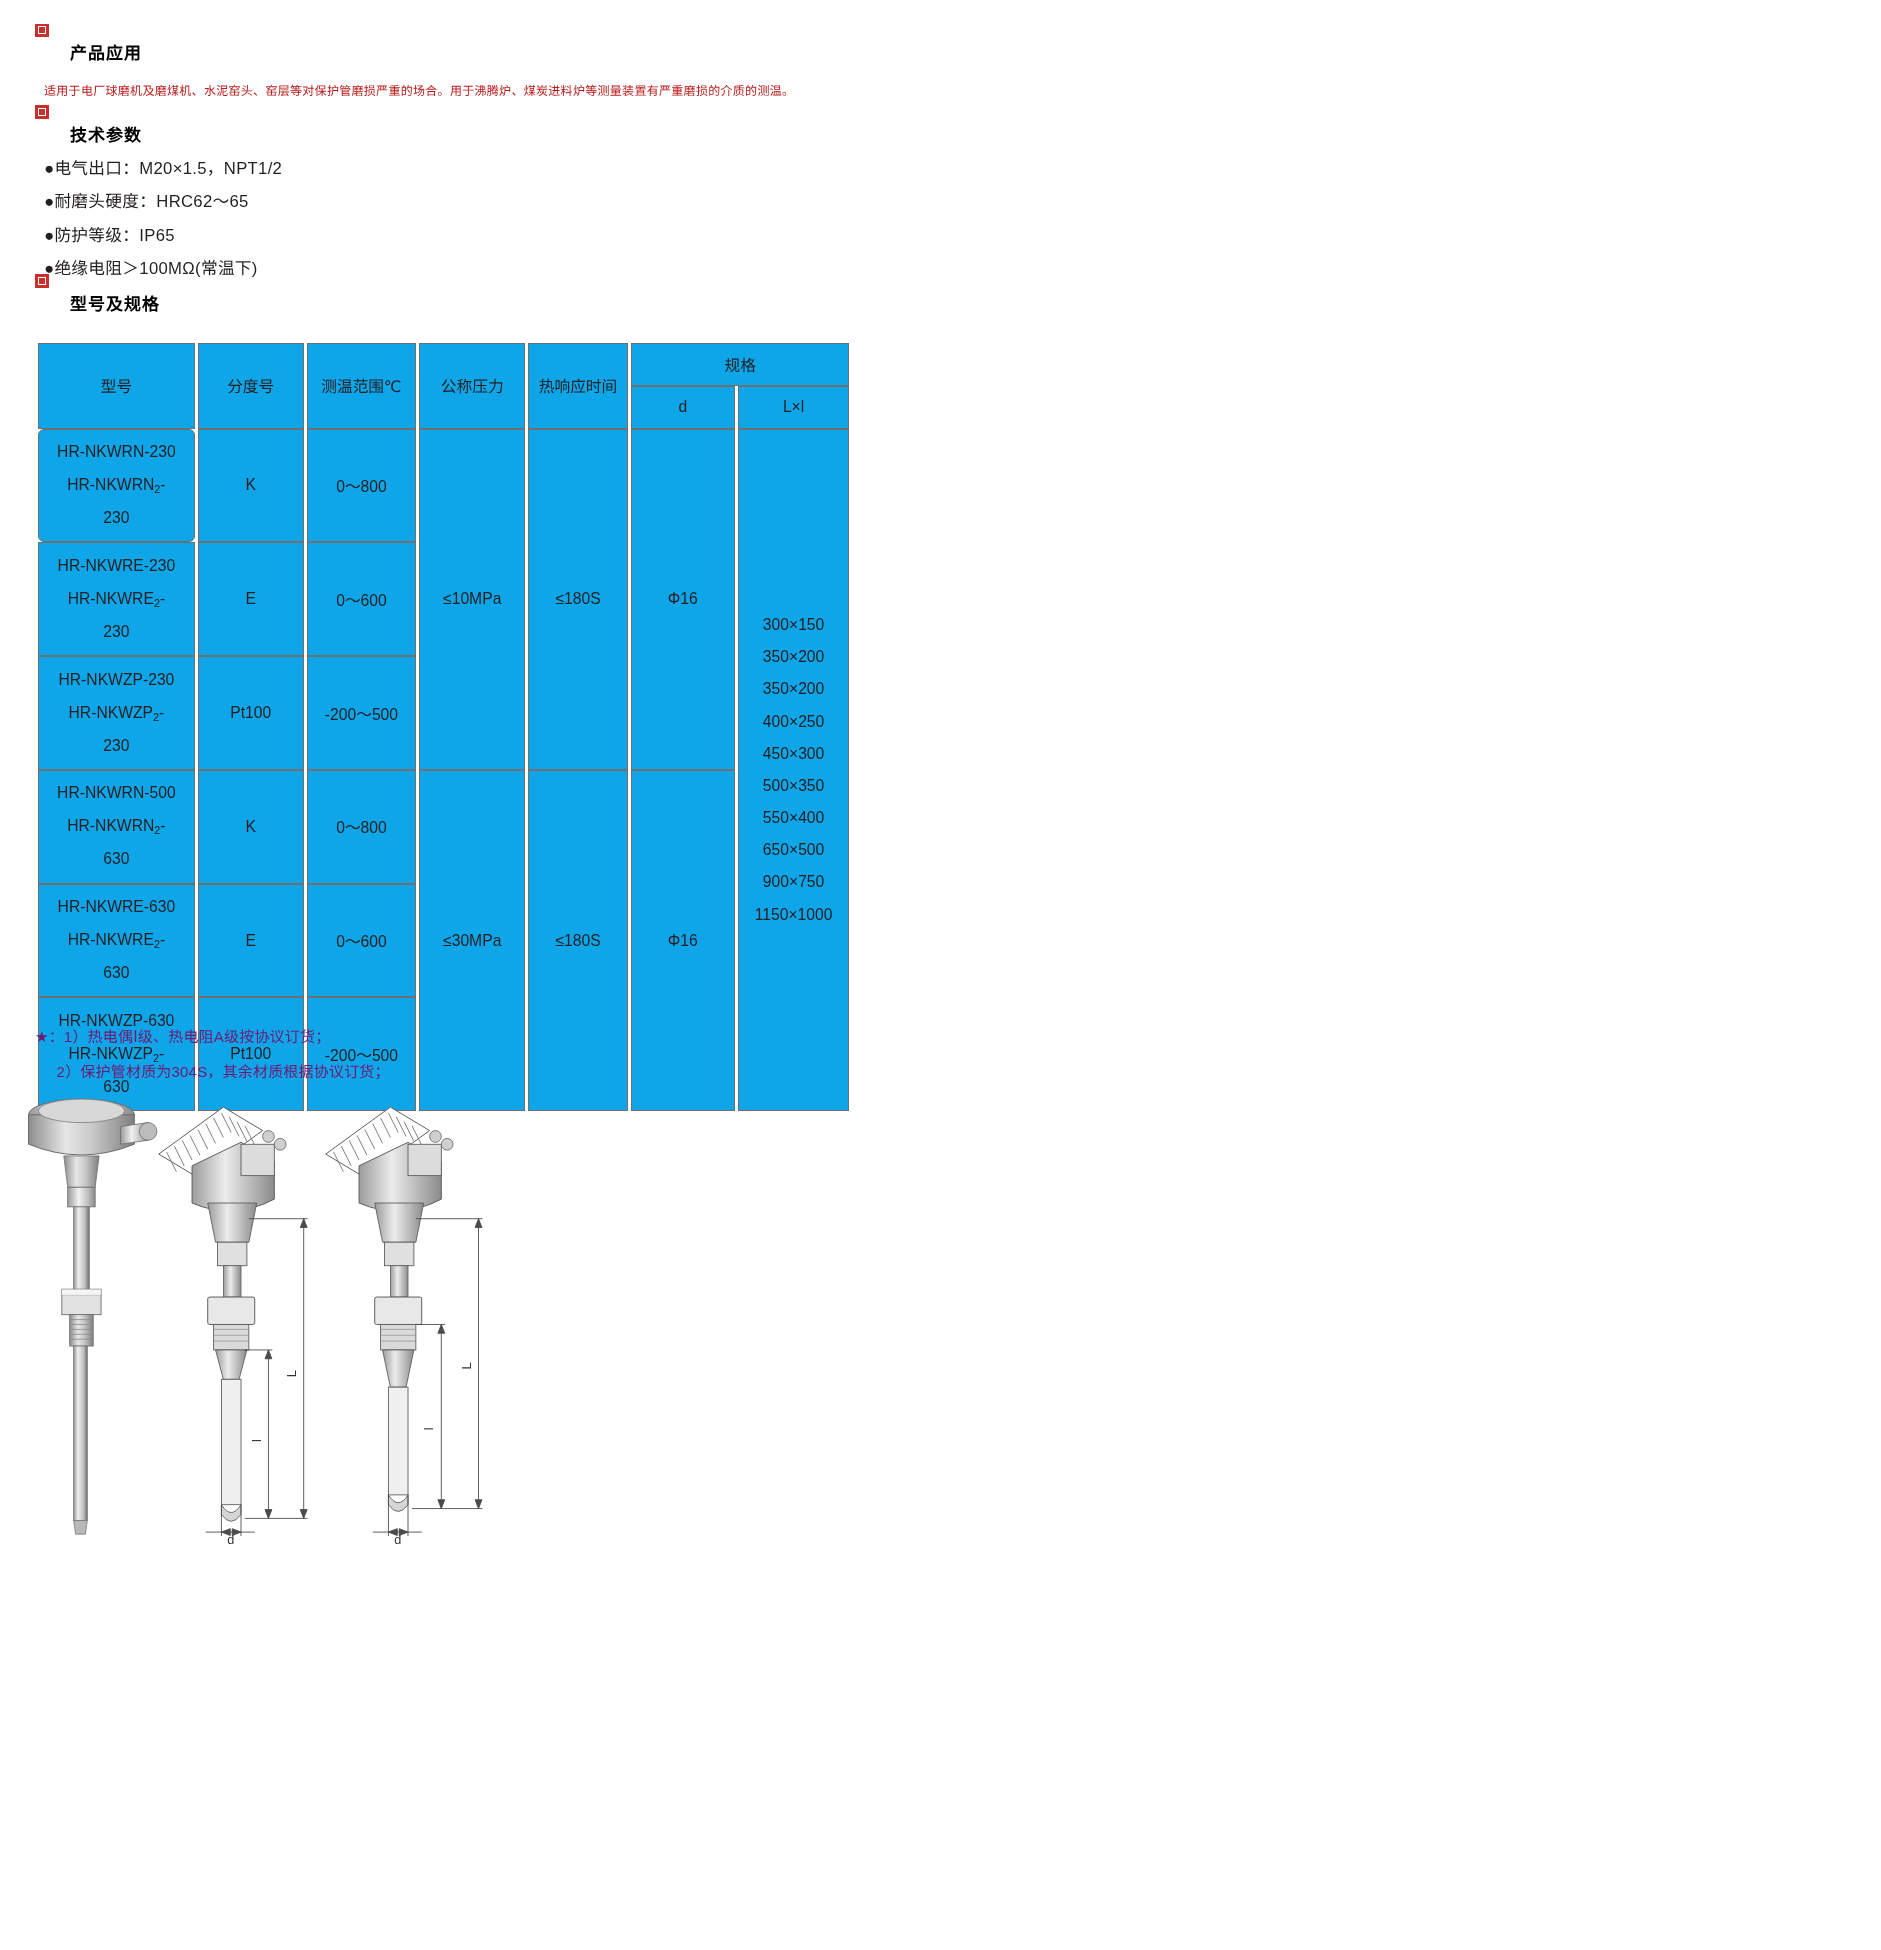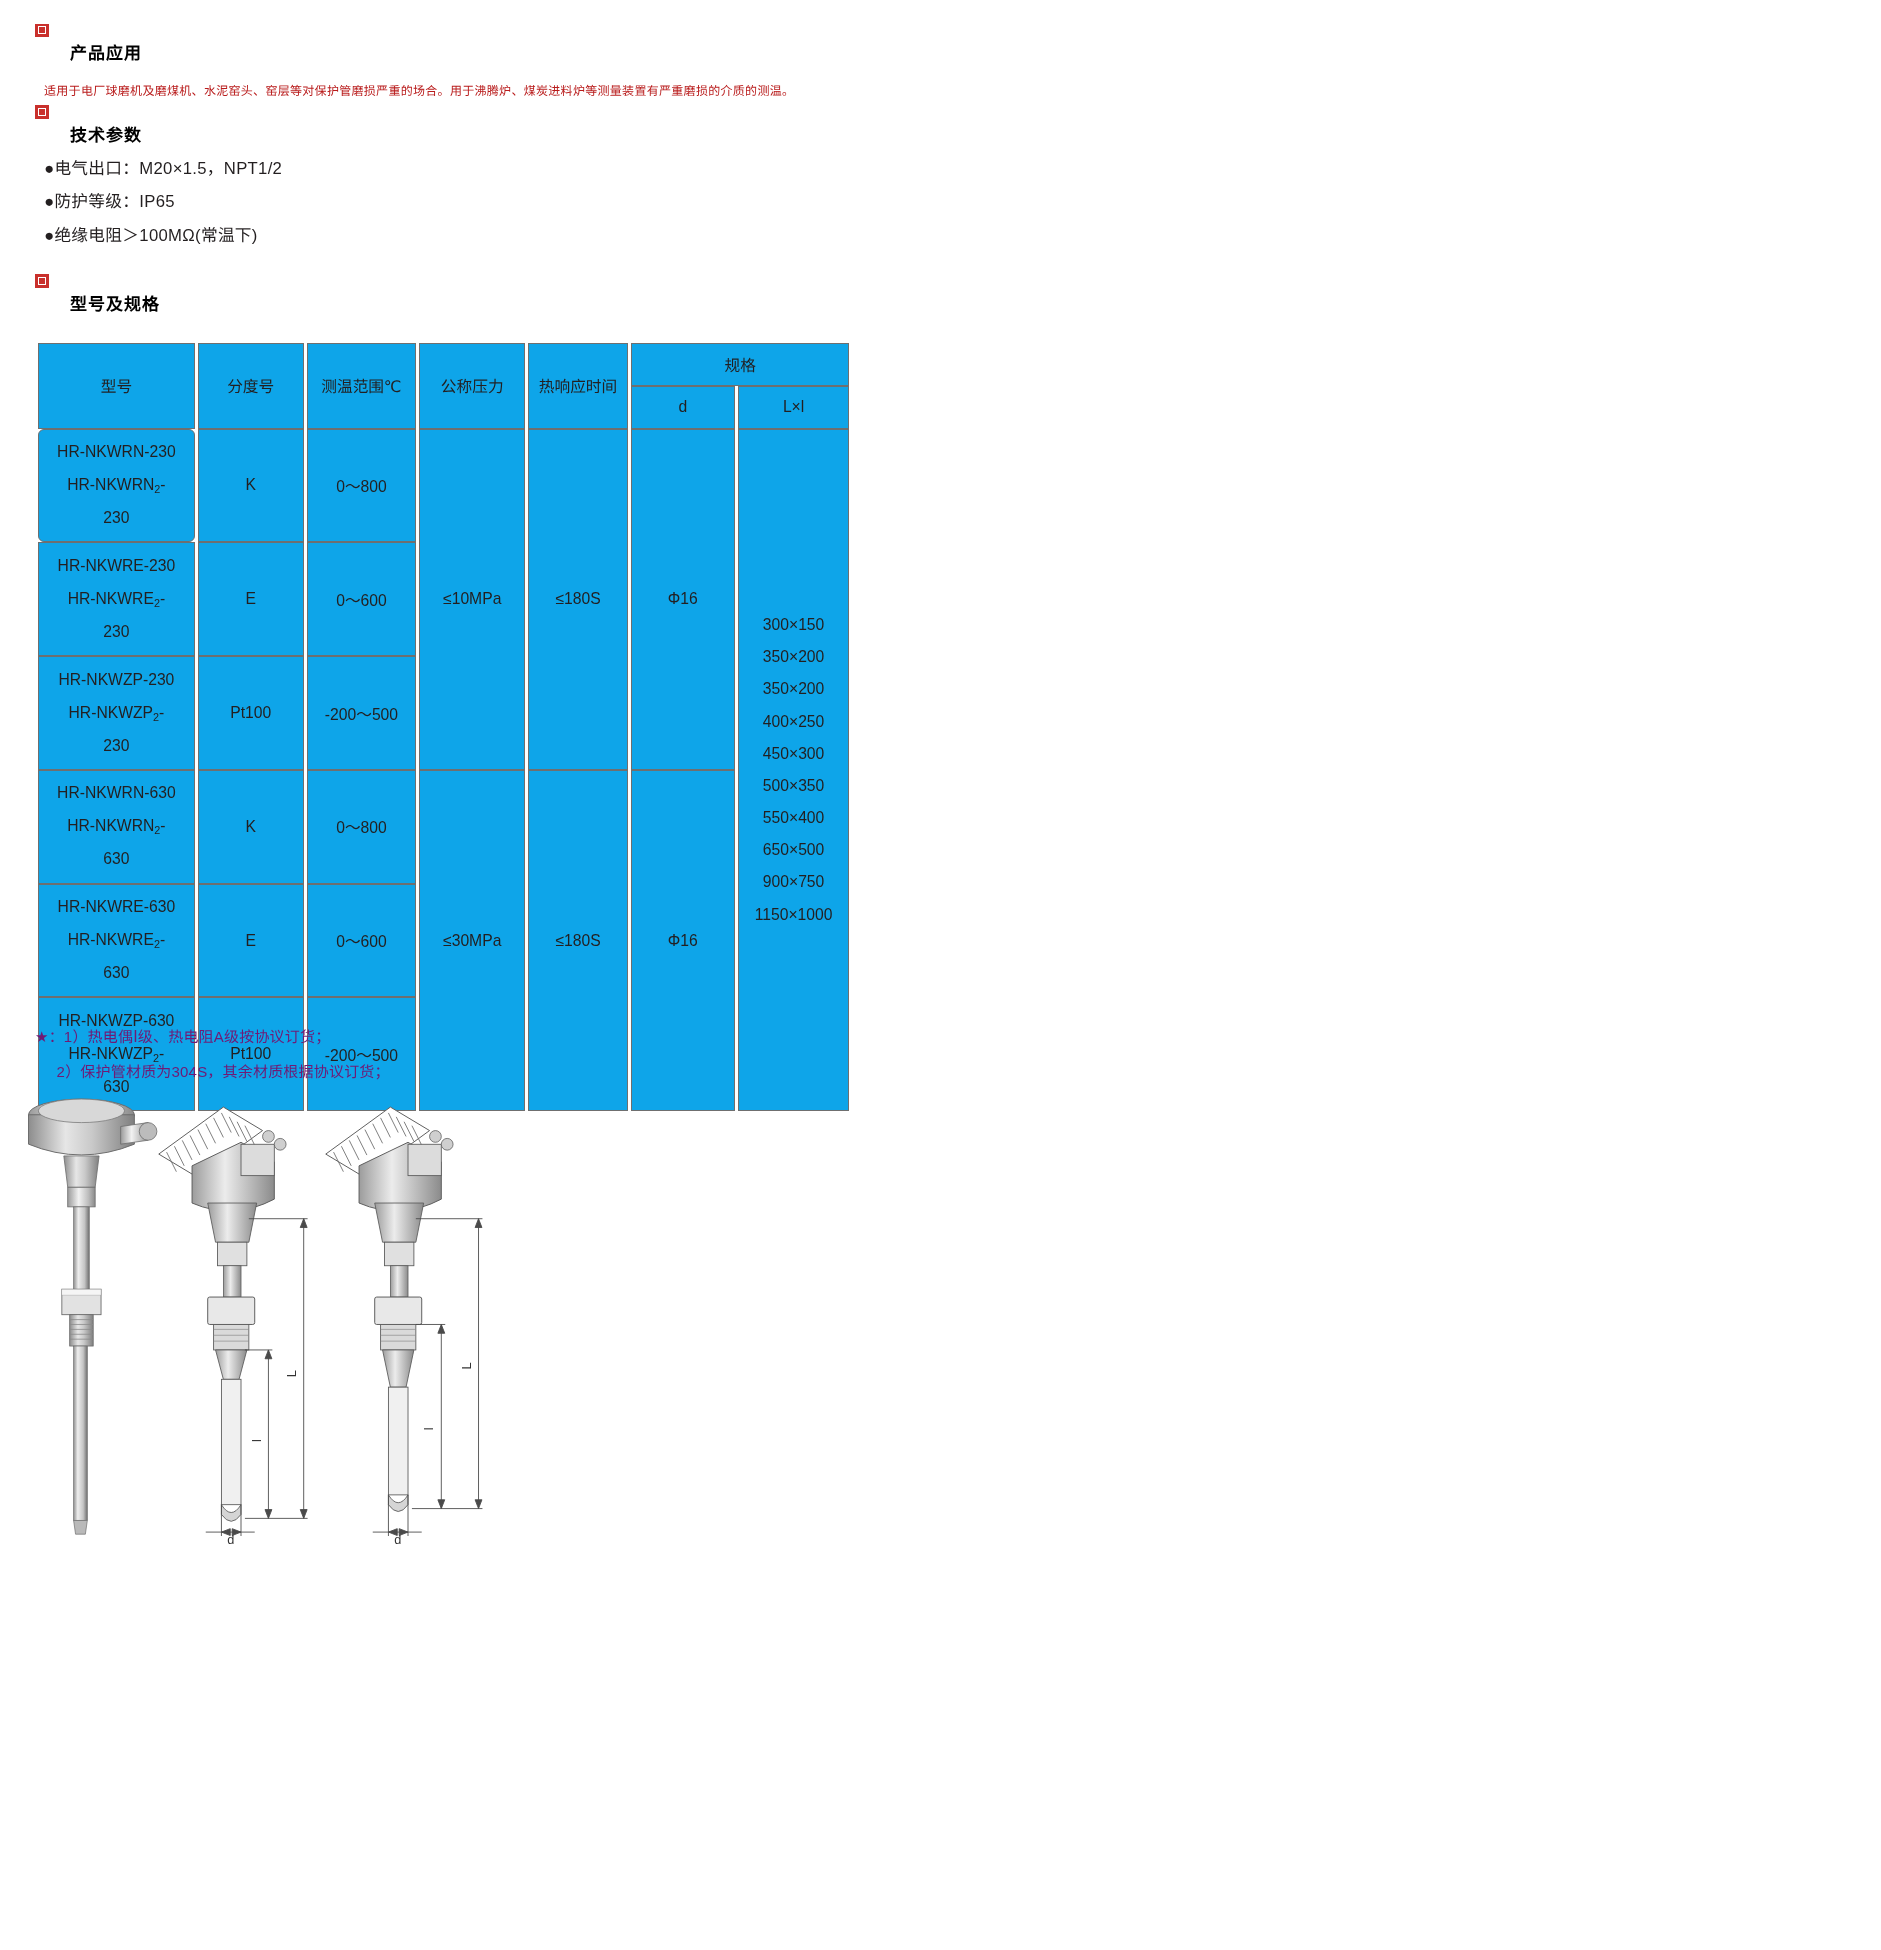--- a/index.html
+++ b/index.html
@@ -134,20 +134,21 @@
 
   <div class="para" style="position:absolute; left:44px; top:82px; width:1470px;">适用于电厂球磨机及磨煤机、水泥窑头、窑层等对保护管磨损严重的场合。用于沸腾炉、煤炭进料炉等测量装置有严重磨损的介质的测温。</div>
 
   <div class="sec-head" style="position:absolute; left:0; top:103px;">
     <span class="sec-marker" style="left:35px; top:2px;"></span>
     <div class="sec-title" style="position:relative; top:23.5px; left:35px;">技术参数</div>
   </div>
 
   <ul class="spec-list" style="position:absolute; left:44px; top:152px; width:882px;">
     <li>●电气出口：M20×1.5，NPT1/2</li>
+    <li>●耐磨头硬度：HRC62～65</li>
     <li>●防护等级：IP65</li>
     <li>●绝缘电阻＞100MΩ(常温下)</li>
   </ul>
 
   <div class="sec-head" style="position:absolute; left:0; top:272px;">
     <span class="sec-marker" style="left:35px; top:2px;"></span>
     <div class="sec-title" style="position:relative; top:23.5px; left:35px;">型号及规格</div>
   </div>
 
   <div style="position:absolute; left:35px; top:343px;">
@@ -208,21 +209,21 @@
             <div>HR-NKWZP-230</div>
             <div>HR-NKWZP<span class="sub">2</span>-</div>
             <div>230</div>
           </td>
           <td>Pt100</td>
           <td>-200～500</td>
         </tr>
 
         <tr>
           <td class="model-cell" style="height:104px;">
-            <div>HR-NKWRN-630</div>
+            <div>HR-NKWRN-500</div>
             <div>HR-NKWRN<span class="sub">2</span>-</div>
             <div>630</div>
           </td>
           <td>K</td>
           <td>0～800</td>
           <td rowspan="3">≤30MPa</td>
           <td rowspan="3">≤180S</td>
           <td rowspan="3">Φ16</td>
         </tr>
 

